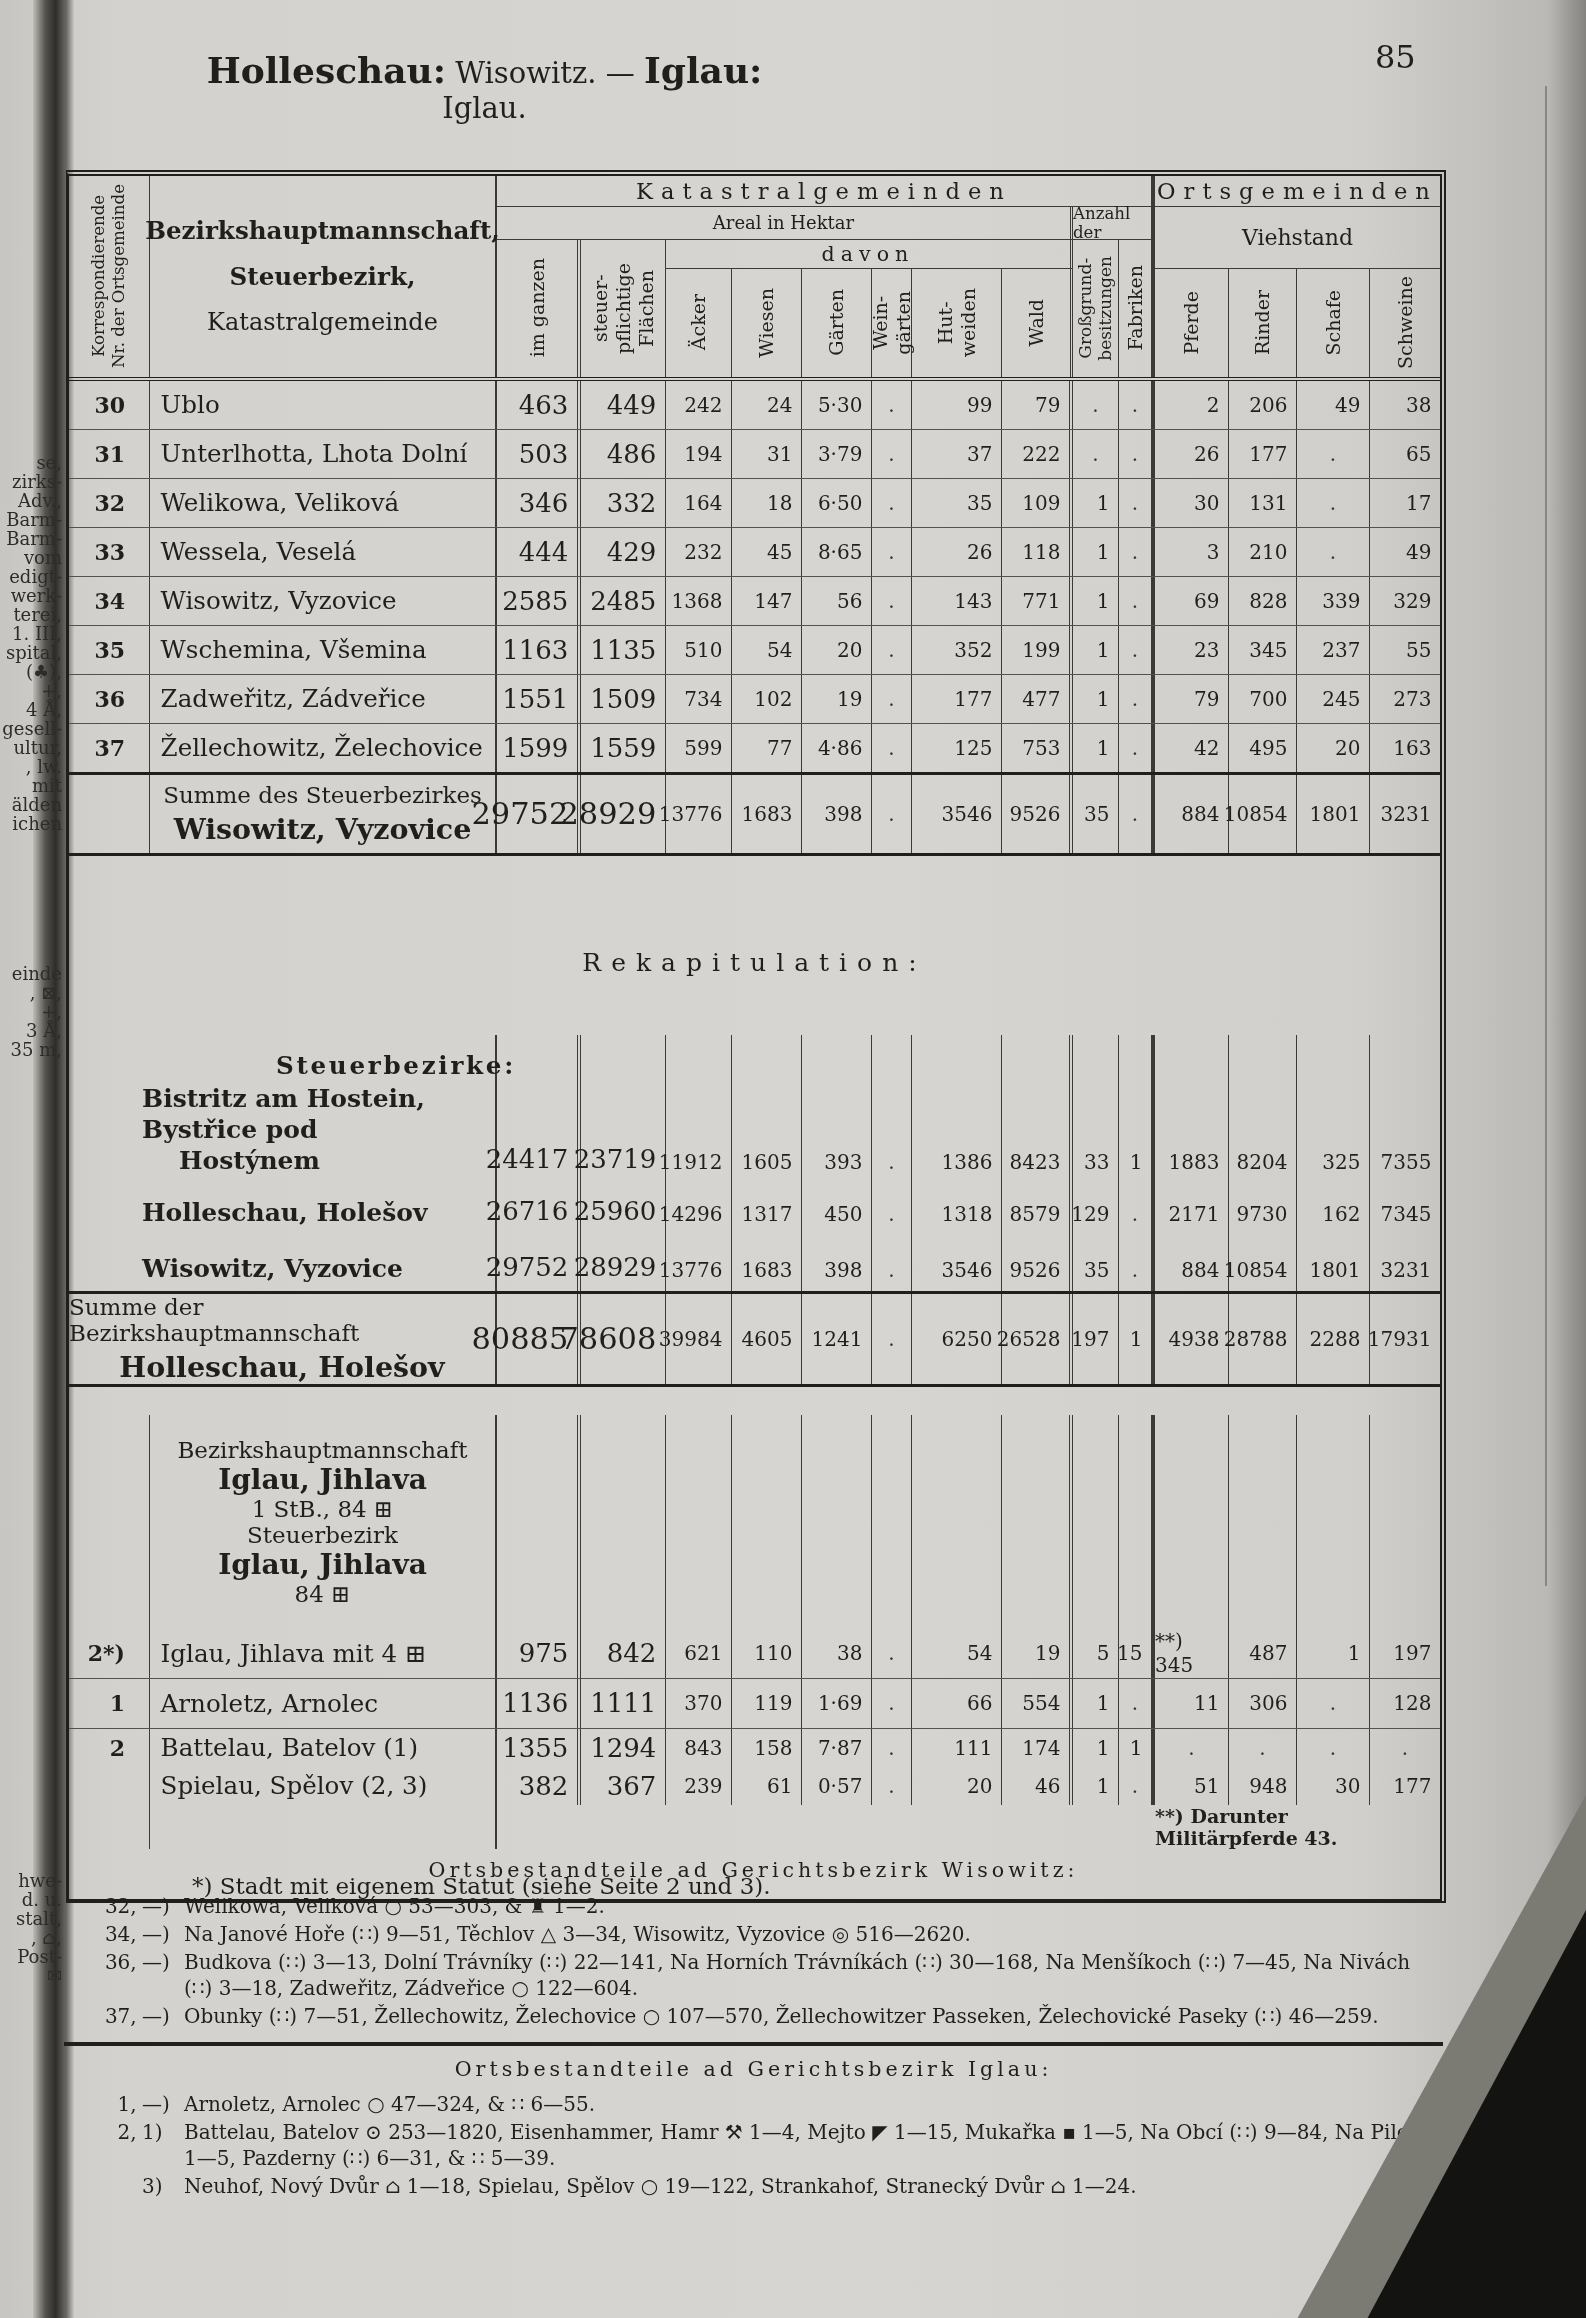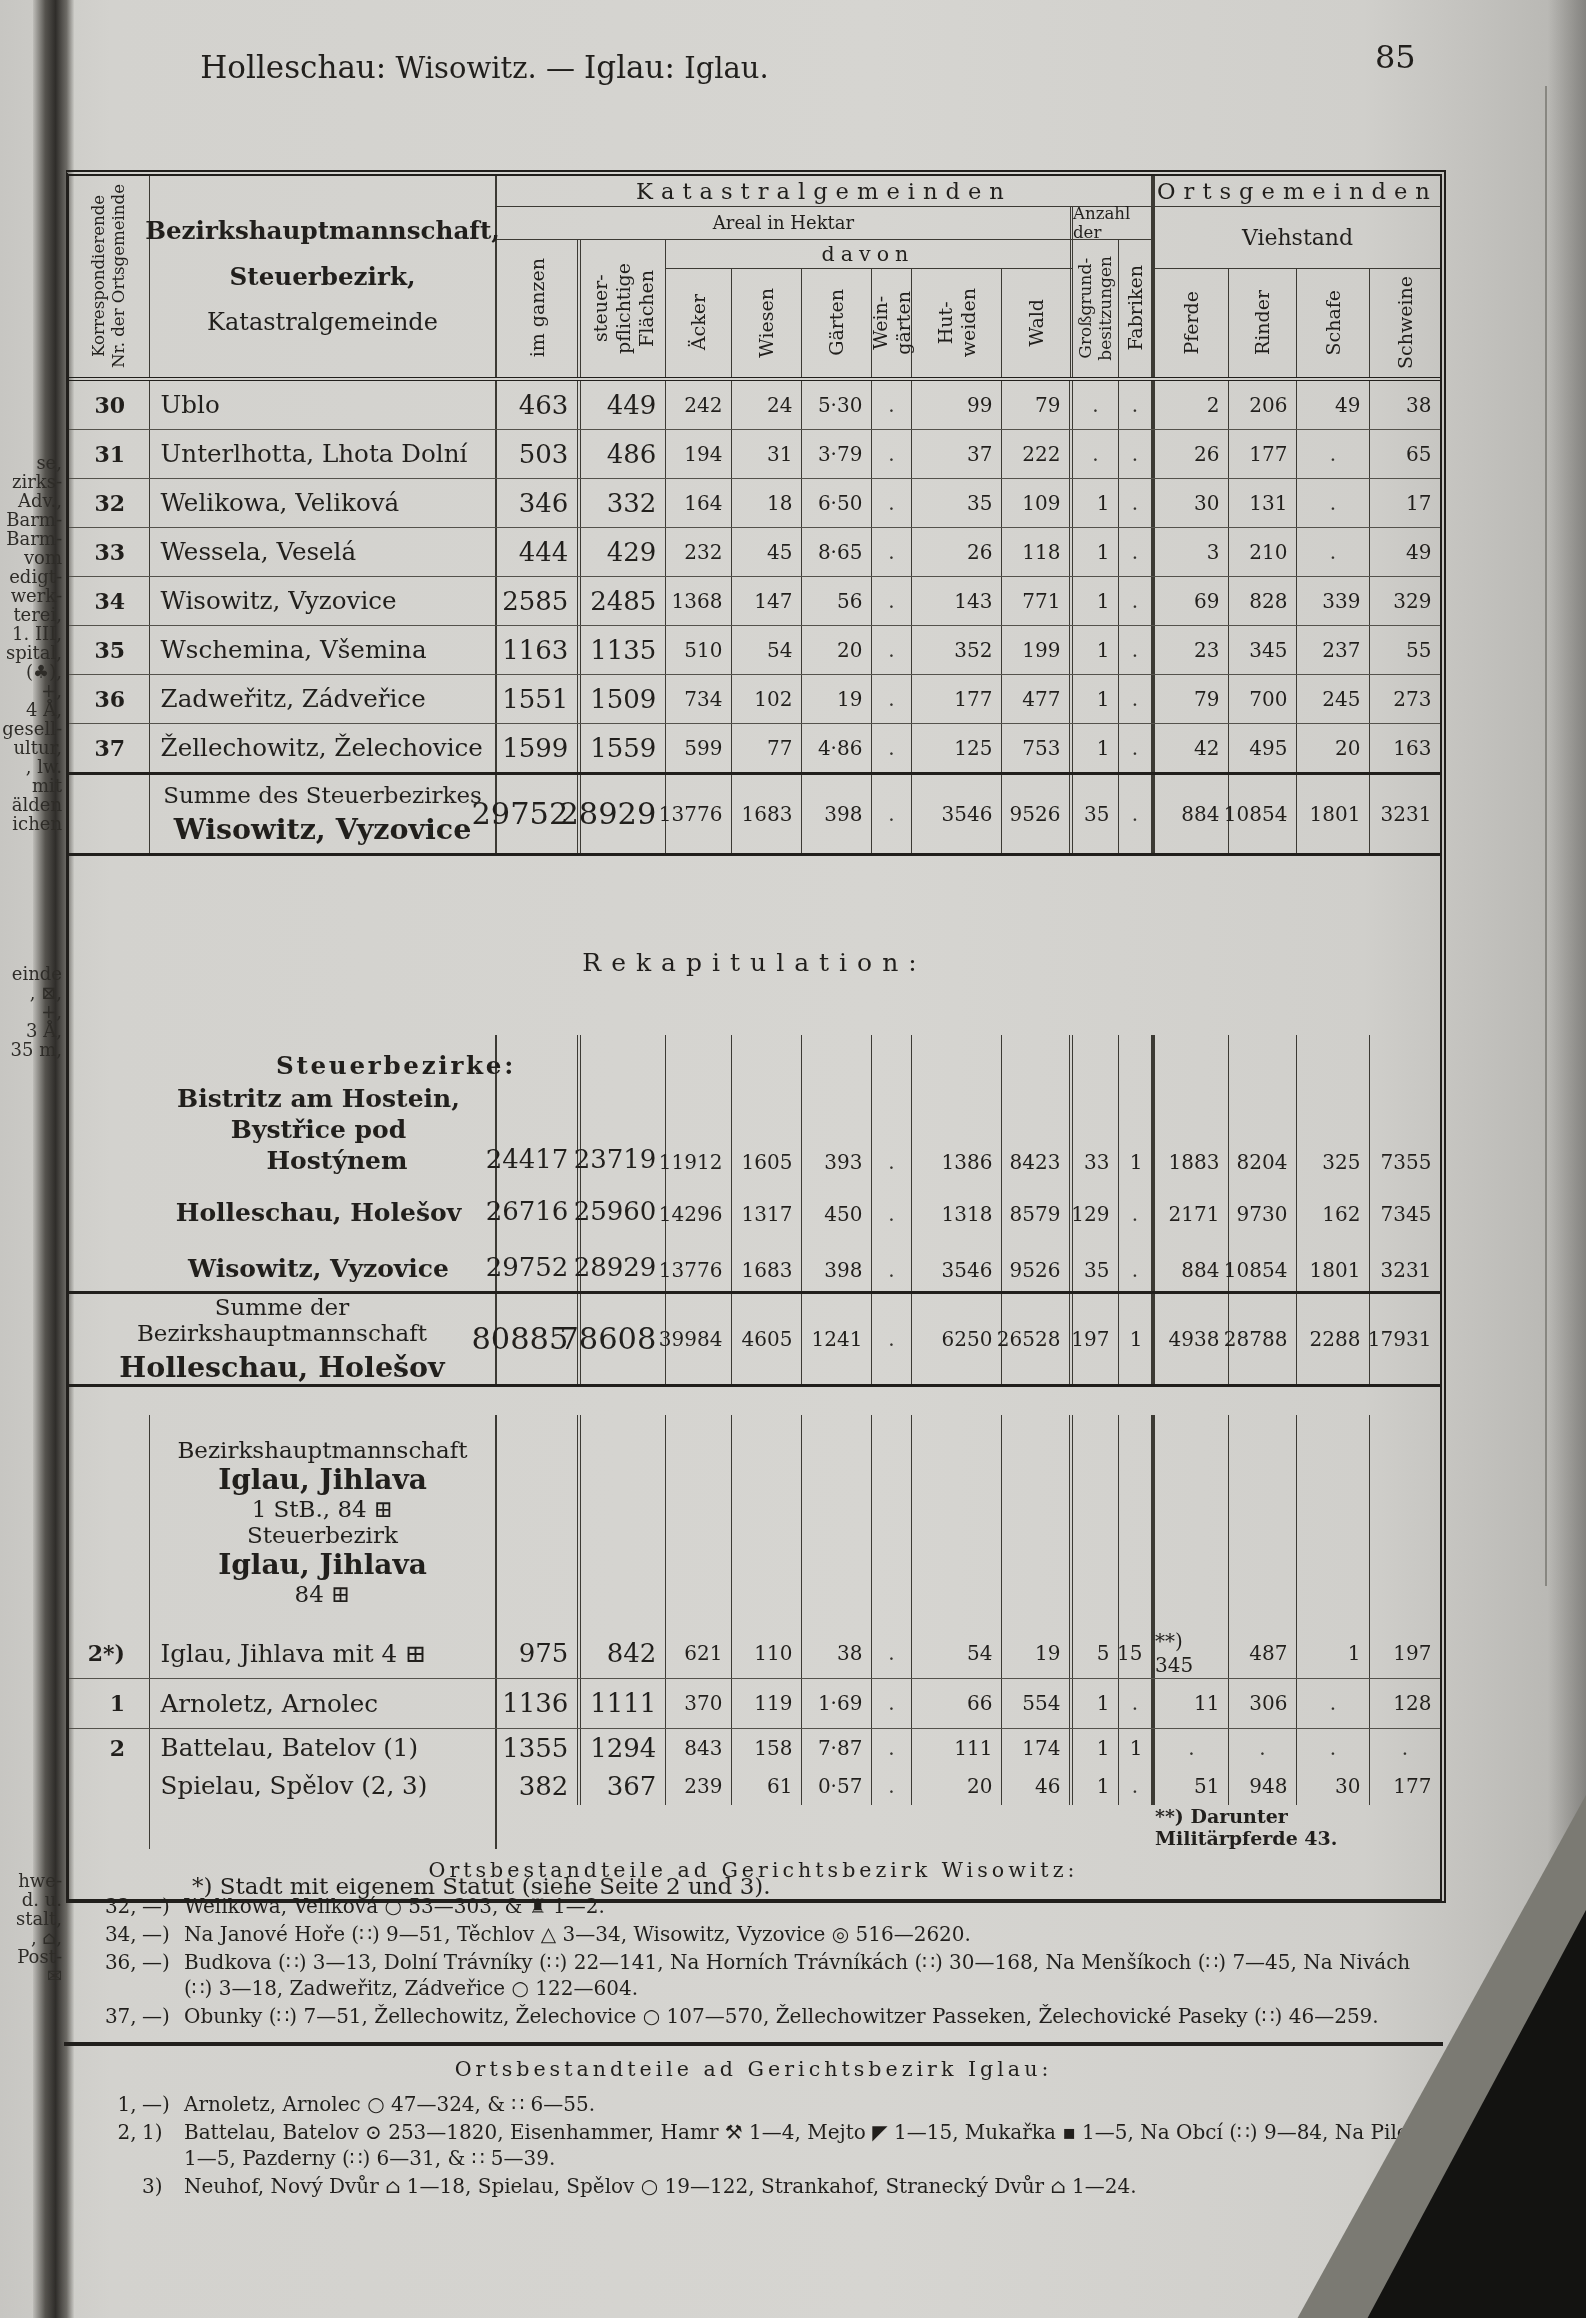--- a/index.html
+++ b/index.html
@@ -11,21 +11,21 @@
   .scan{position:relative;width:1586px;height:2319px;overflow:hidden;
     background:linear-gradient(90deg,#c7c6c2 0%,#d3d2ce 7%,#d6d5d1 55%,#d0cfcb 86%,#b5b4b0 100%);
     font-family:"DejaVu Serif","Liberation Serif",serif;color:var(--ink);}
   .gutter{position:absolute;left:33px;top:0;width:41px;height:100%;
     background:linear-gradient(90deg,rgba(120,118,112,.15),#55534e 30%,#2f2d2a 55%,#6d6b66 82%,rgba(150,148,142,.1));}
   .margin{position:absolute;left:0;width:62px;text-align:right;font-size:18px;line-height:19px;color:#2e2c28;}
   .m1{top:453px;} .m2{top:964px;} .m3{top:1871px;}
   .prewrap{white-space:pre-line;}
   .pagenum{position:absolute;left:1375px;top:38px;font-size:32px;}
   .title{position:absolute;left:199px;top:49px;width:571px;text-align:center;font-size:29px;}
-  .title .b{font-weight:400;font-size:31px;}
+  .title .b{font-weight:700;font-size:36px;}
   .b{font-weight:700;}
 
   .tbl{position:absolute;left:66px;top:170px;width:1371px;
     border-top:6.6px double var(--ink);border-bottom:4px solid var(--ink);
     border-left:3.3px solid var(--ink);border-right:6px double var(--ink);}
 
   
   .thead{display:grid;grid-template-columns:var(--g);grid-template-rows:30.5px 33px 29px 108px;border-bottom:4.6px double var(--ink);}
   .hc{display:flex;align-items:center;justify-content:center;}
   .vert{writing-mode:vertical-rl;transform:rotate(180deg);text-align:center;white-space:pre-line;font-size:19px;line-height:1.2;}
@@ -63,21 +63,21 @@
   .cell.c0{font-size:26px;border-right:4px double var(--ln);}
   .cell.c1{font-size:26px;}
   .cell.c7{border-right:4px double var(--ln);}
   .cell.c9{border-right:4px solid var(--ln);}
   .cell.c13{border-right:none;}
   .cell.dot{justify-content:center;padding-right:0;color:#34322d;}
   .big2 .cell.c0,.big2 .cell.c1{font-size:30.5px;}
   .cnum{display:flex;align-items:center;justify-content:flex-end;padding-right:24px;
     border-right:1.3px solid var(--ln);font-weight:700;font-size:22px;}
   .cname{display:flex;align-items:center;padding-left:10.6px;border-right:2px solid var(--ln);font-size:24.6px;}
-  .cfull{grid-column:1/3;border-right:2px solid var(--ln);text-align:center;}
+  .cfull{grid-column:1/3;border-right:2px solid var(--ln);}
 
   .body .row{min-height:48px;}
   .body .row + .row{border-top:1.3px solid #54524c;}
 
   .srow{border-top:3.3px solid var(--ink);border-bottom:3.3px solid var(--ink);min-height:78px;}
   .sumname{flex-direction:column;justify-content:center;align-items:center;display:flex;gap:4px;padding-left:0;}
   .sumname .s1{font-size:23px;}
   .sumname .s2{font-size:28.5px;font-weight:700;}
 
   .gap1{height:179px;position:relative;}

